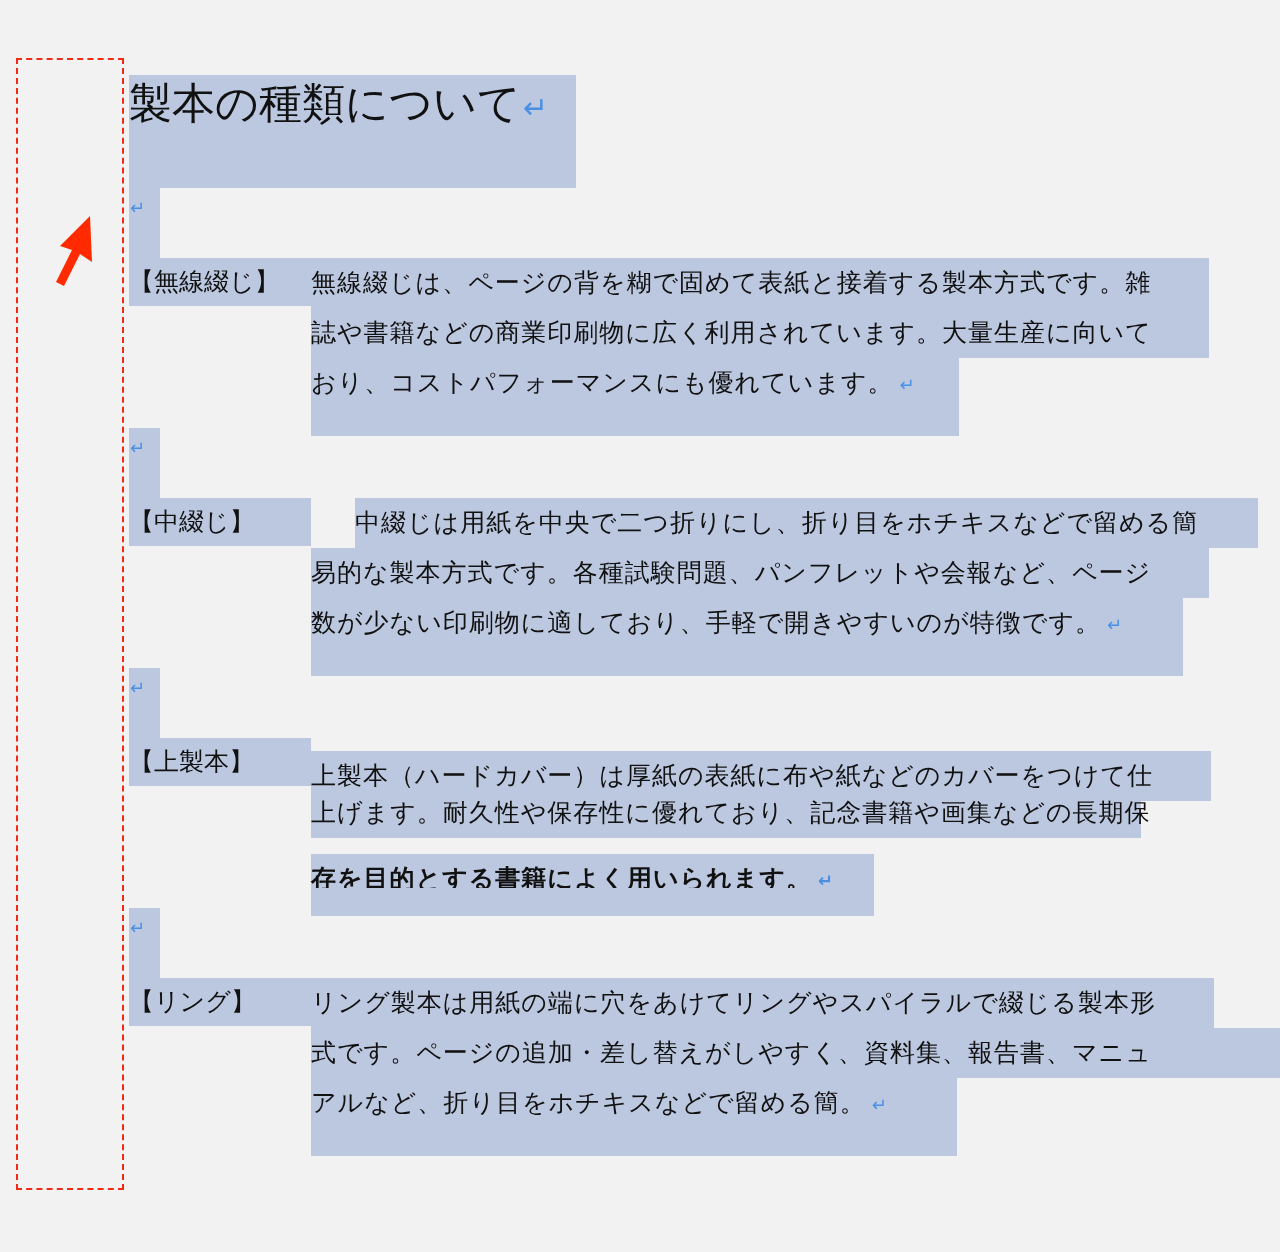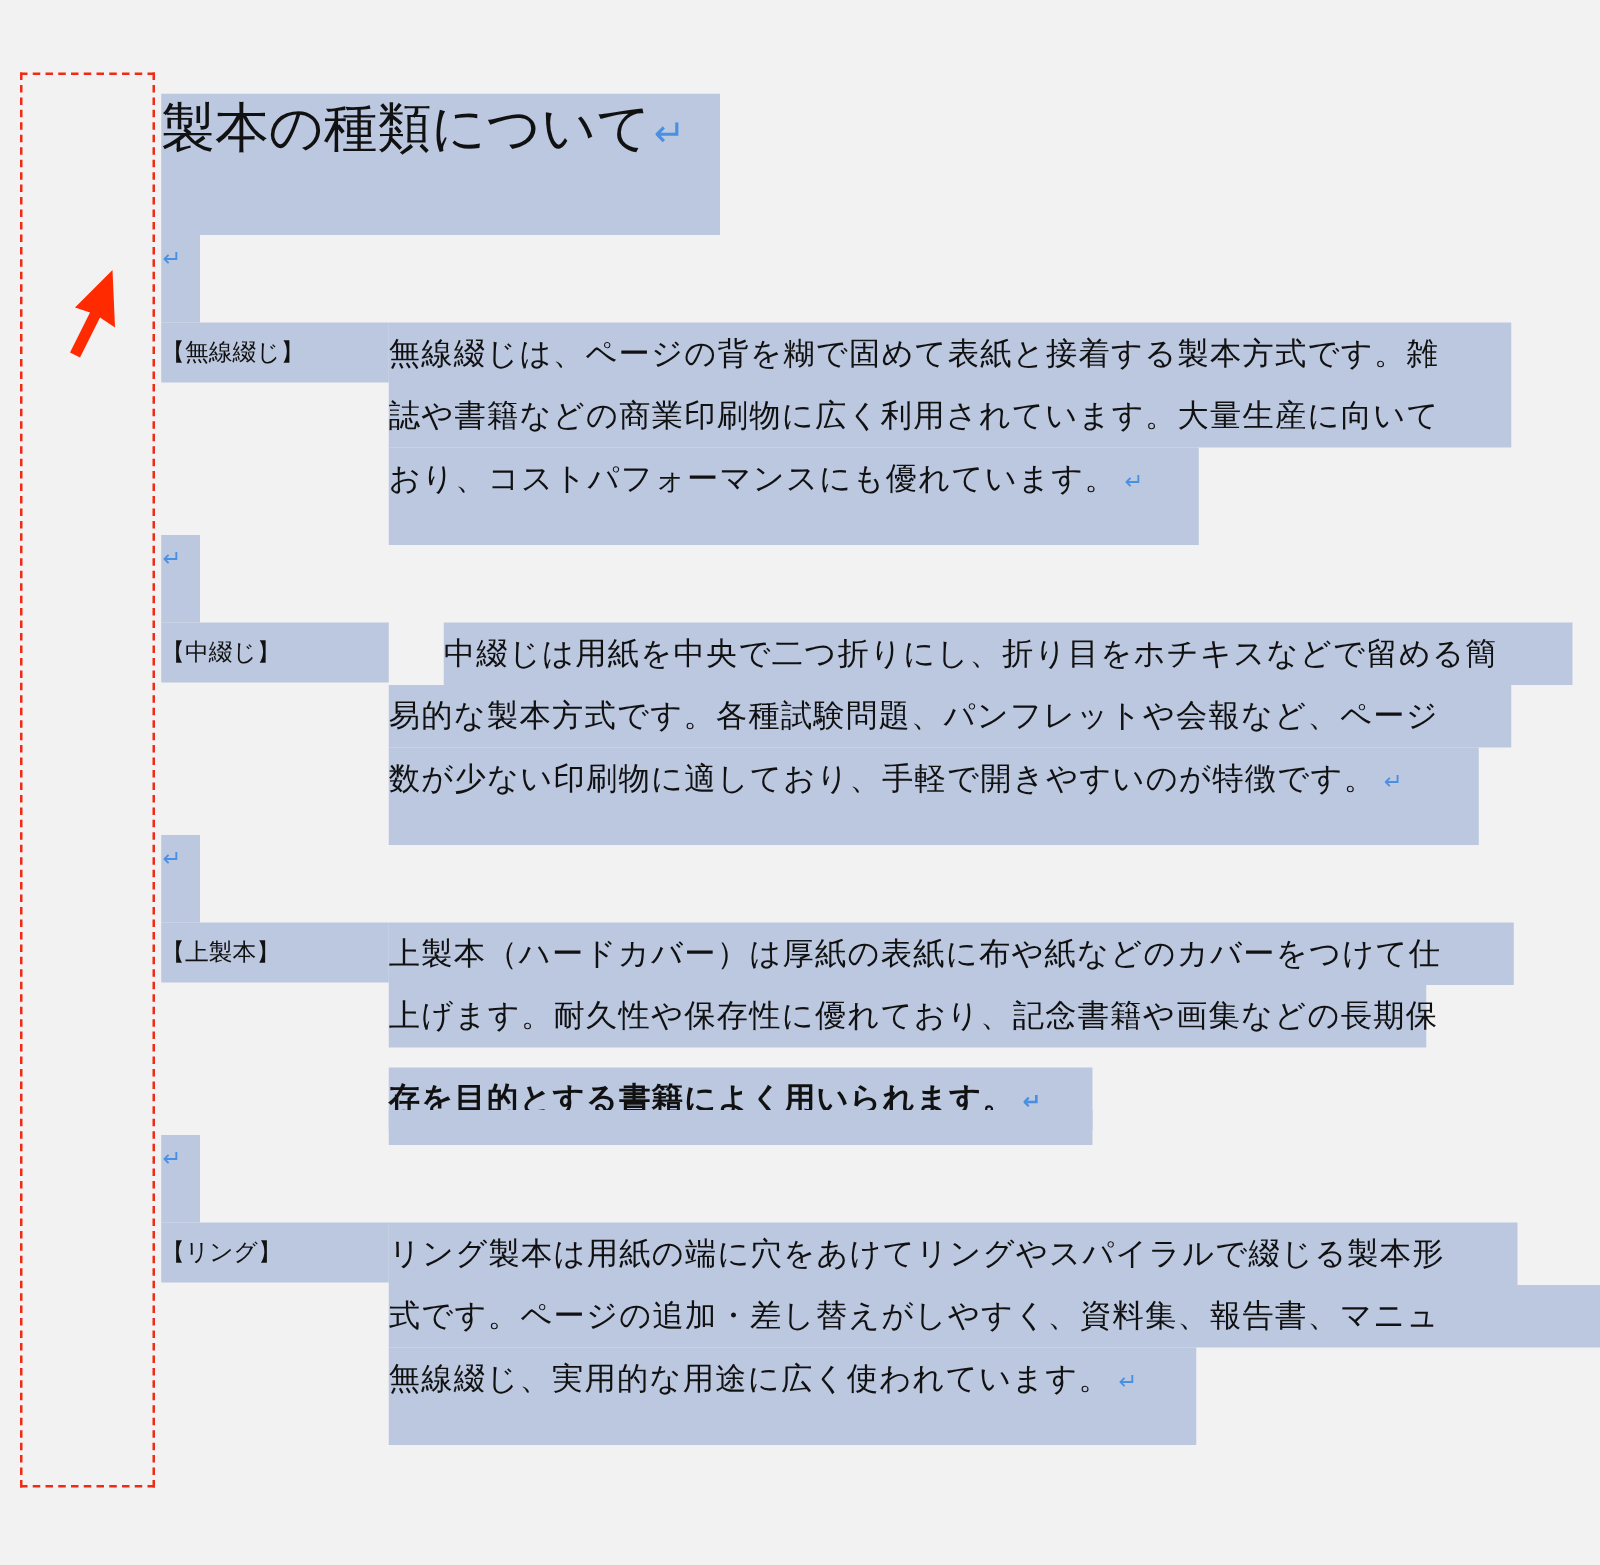--- a/index.html
+++ b/index.html
@@ -44,21 +44,21 @@
     }
     .empty-para .ret {
       position: absolute; left: 1px; top: 10px;
       font-size: 18px; line-height: 20px;
     }
 
     .section { position: absolute; left: 129px; width: 1100px; }
     .sec-label {
       position: absolute; left: 0; top: 0;
       width: 182px; height: 48px;
-      font-size: 19px; line-height: 48px;
+      font-size: 25px; line-height: 48px;
       white-space: nowrap;
     }
     .sec-line {
       position: absolute; left: 182px;
       height: 50px;
       font-size: 25px; line-height: 50px;
       white-space: nowrap;
       letter-spacing: 1px;
     }
     .sec-line .ret { font-size: 18px; margin-left: 6px; }
@@ -101,29 +101,29 @@
   <div class="sec-line hl" style="top:100px; width:872px;"><span>数が少ない印刷物に適しており、手軽で開きやすいのが特徴です。</span><span class="ret">↵</span></div>
   <div class="sec-tail hl" style="top:150px; width:872px;"></div>
 </div>
 
 <div class="empty-para hl" style="top:668px;">
   <span class="ret">↵</span>
 </div>
 
 <div class="section" style="top:738px;">
   <div class="sec-label hl">【上製本】</div>
-  <div class="sec-line hl" style="top:0; width:900px;"><span>上製本（ハードカバー）は厚紙の表紙に布や紙などのカバーをつけて仕</span></div>
+  <div class="sec-line hl" style="top:13px; width:900px;"><span>上製本（ハードカバー）は厚紙の表紙に布や紙などのカバーをつけて仕</span></div>
   <div class="sec-line hl" style="top:50px; width:830px;"><span>上げます。耐久性や保存性に優れており、記念書籍や画集などの長期保</span></div>
   <div class="sec-line hl" style="top:116px; width:563px;font-weight:bold;"><span>存を目的とする書籍によく用いられます。</span><span class="ret">↵</span></div>
   <div class="sec-tail hl" style="top:150px; width:563px;"></div>
 </div>
 
 <div class="empty-para hl" style="top:908px;">
   <span class="ret">↵</span>
 </div>
 
 <div class="section" style="top:978px;">
   <div class="sec-label hl">【リング】</div>
   <div class="sec-line hl" style="top:0; width:903px;"><span>リング製本は用紙の端に穴をあけてリングやスパイラルで綴じる製本形</span></div>
   <div class="sec-line hl" style="top:50px; width:1008px;"><span>式です。ページの追加・差し替えがしやすく、資料集、報告書、マニュ</span></div>
-  <div class="sec-line hl" style="top:100px; width:646px;"><span>無線綴じ、実用的な用途に広く使われています。</span><span class="ret">↵</span></div>
+  <div class="sec-line hl" style="top:100px; width:646px;"><span>アルなど、折り目をホチキスなどで留める簡。</span><span class="ret">↵</span></div>
   <div class="sec-tail hl" style="top:150px; width:646px;"></div>
 </div>
 
 </body></html>

